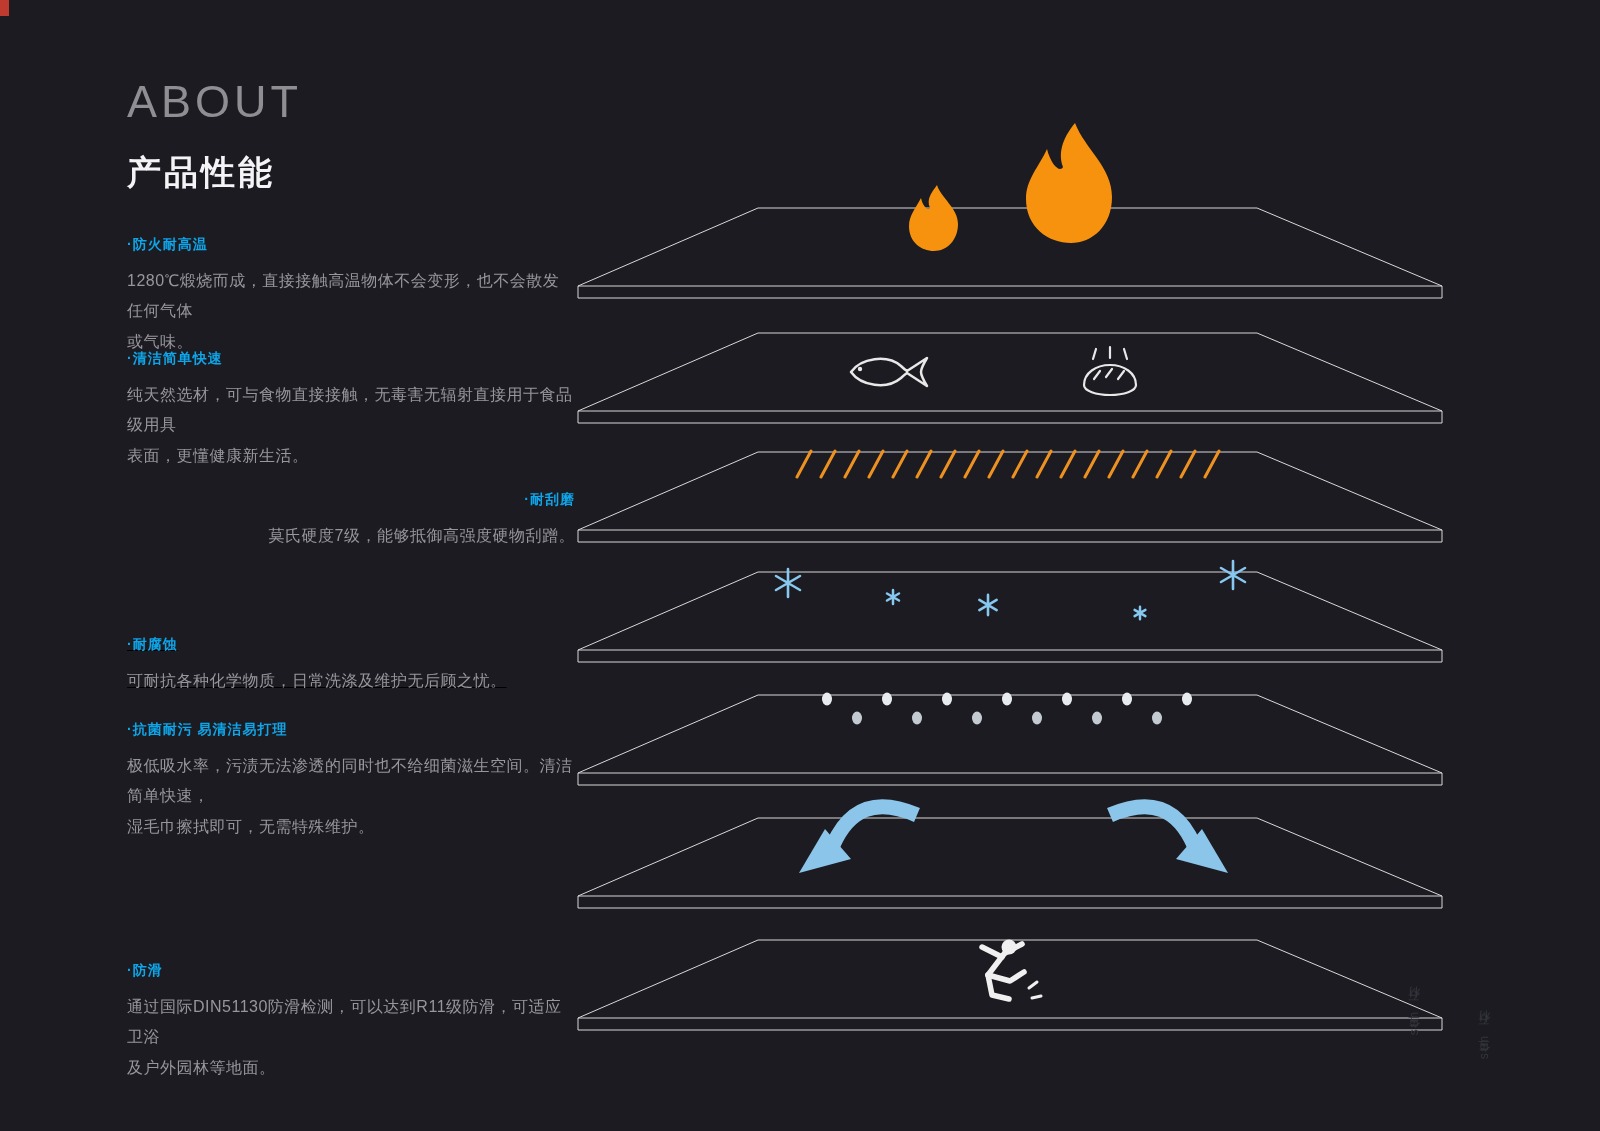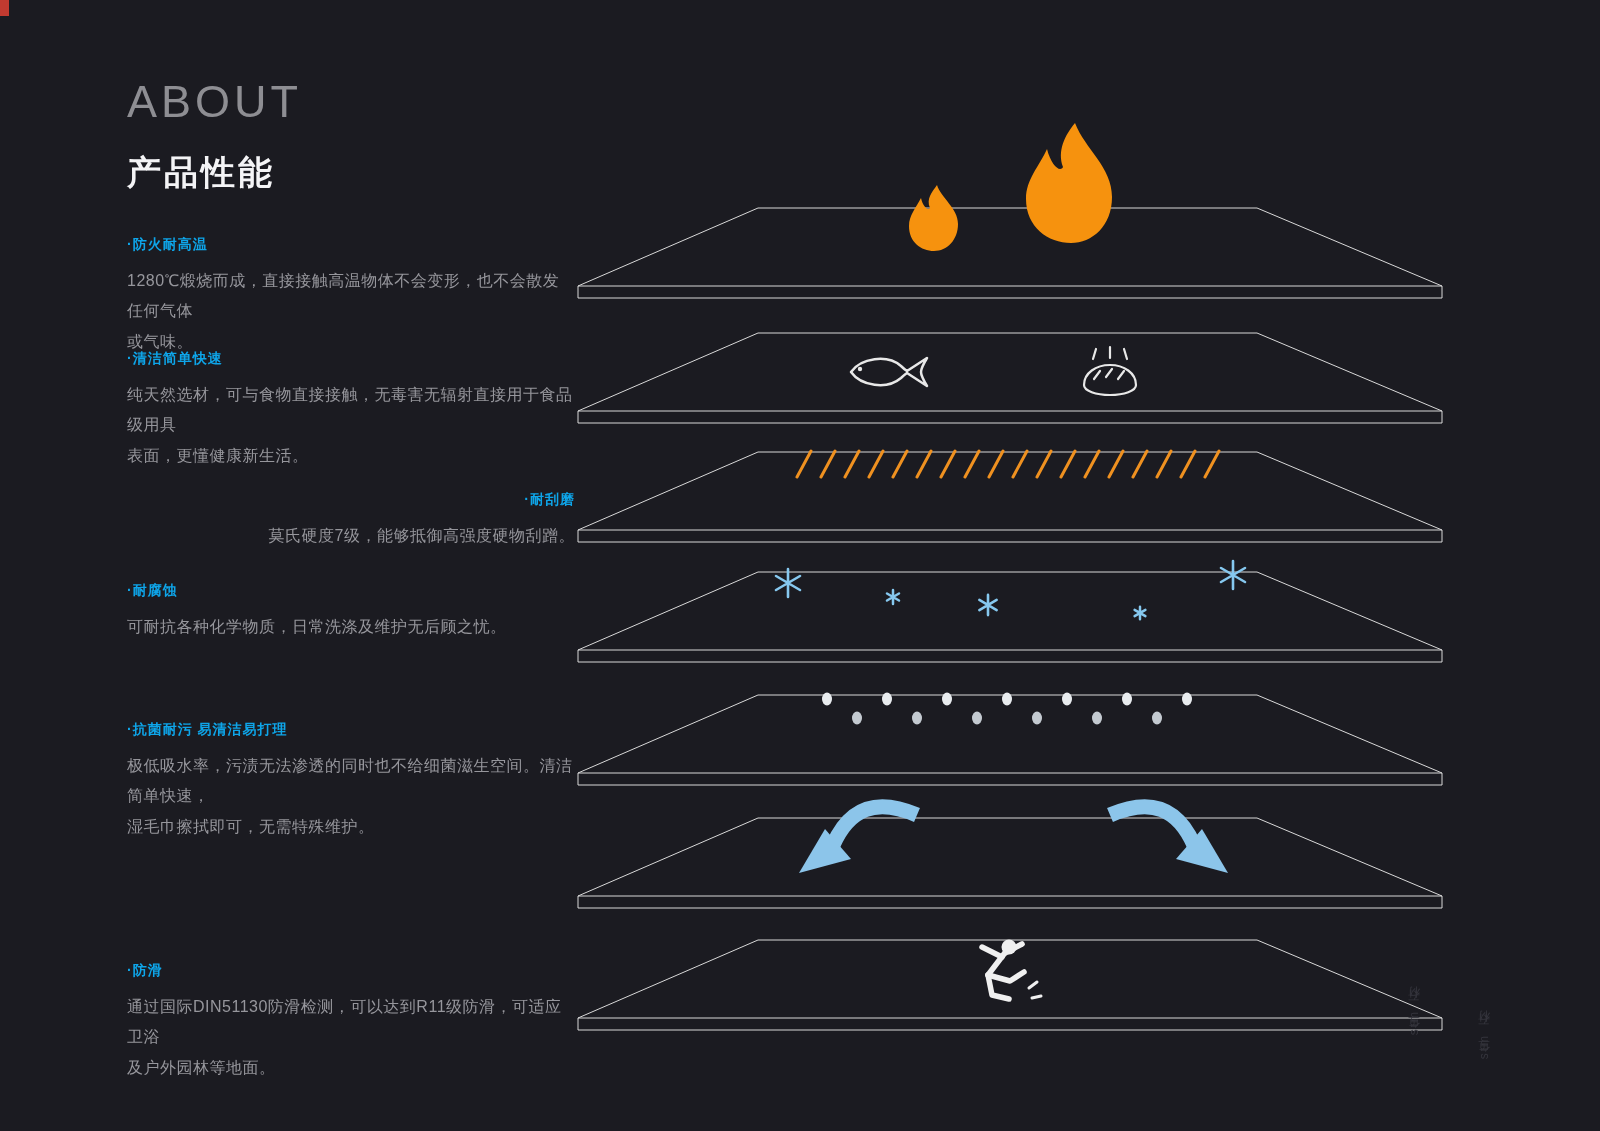--- a/index.html
+++ b/index.html
@@ -12,21 +12,21 @@
 
   .brand-title{ position:absolute; left:127px; top:76px; font-size:45px; font-weight:300;
     color:#8e8e93; letter-spacing:4px; }
   .brand-sub{ position:absolute; left:127px; top:150px; font-size:34px; font-weight:700;
     color:#f4f4f6; letter-spacing:3px; }
 
   .feature{ position:absolute; left:127px; width:448px; }
   .feature h3{ margin:0 0 12px 0; font-size:14px; font-weight:700; color:#0ea5e9; letter-spacing:1px; }
   .feature p{ margin:0; font-size:16px; line-height:1.9; color:#96969c; white-space:pre-line; letter-spacing:0.5px; }
 
-  .f1{ top:236px; } .f2{ top:350px; } .f3{ top:491px;text-align:right; } .f4{ top:582px; }
+  .f1{ top:236px; } .f2{ top:350px; } .f3{ top:491px;text-align:right; } .f4{ top:636px;text-decoration:underline; }
   .f5{ top:721px; } .f6{ top:840px; } .f7{ top:962px; }
 
   .diagram{ position:absolute; left:575px; top:95px; }
 
   .wm{ position:absolute; writing-mode:vertical-rl; transform:rotate(180deg);
     color:#34343c; font-size:12px; letter-spacing:2px; }
   .wm1{ left:1406px; top:1006px; }
   .wm2{ left:1476px; top:1030px; }
 </style>
 </head>

